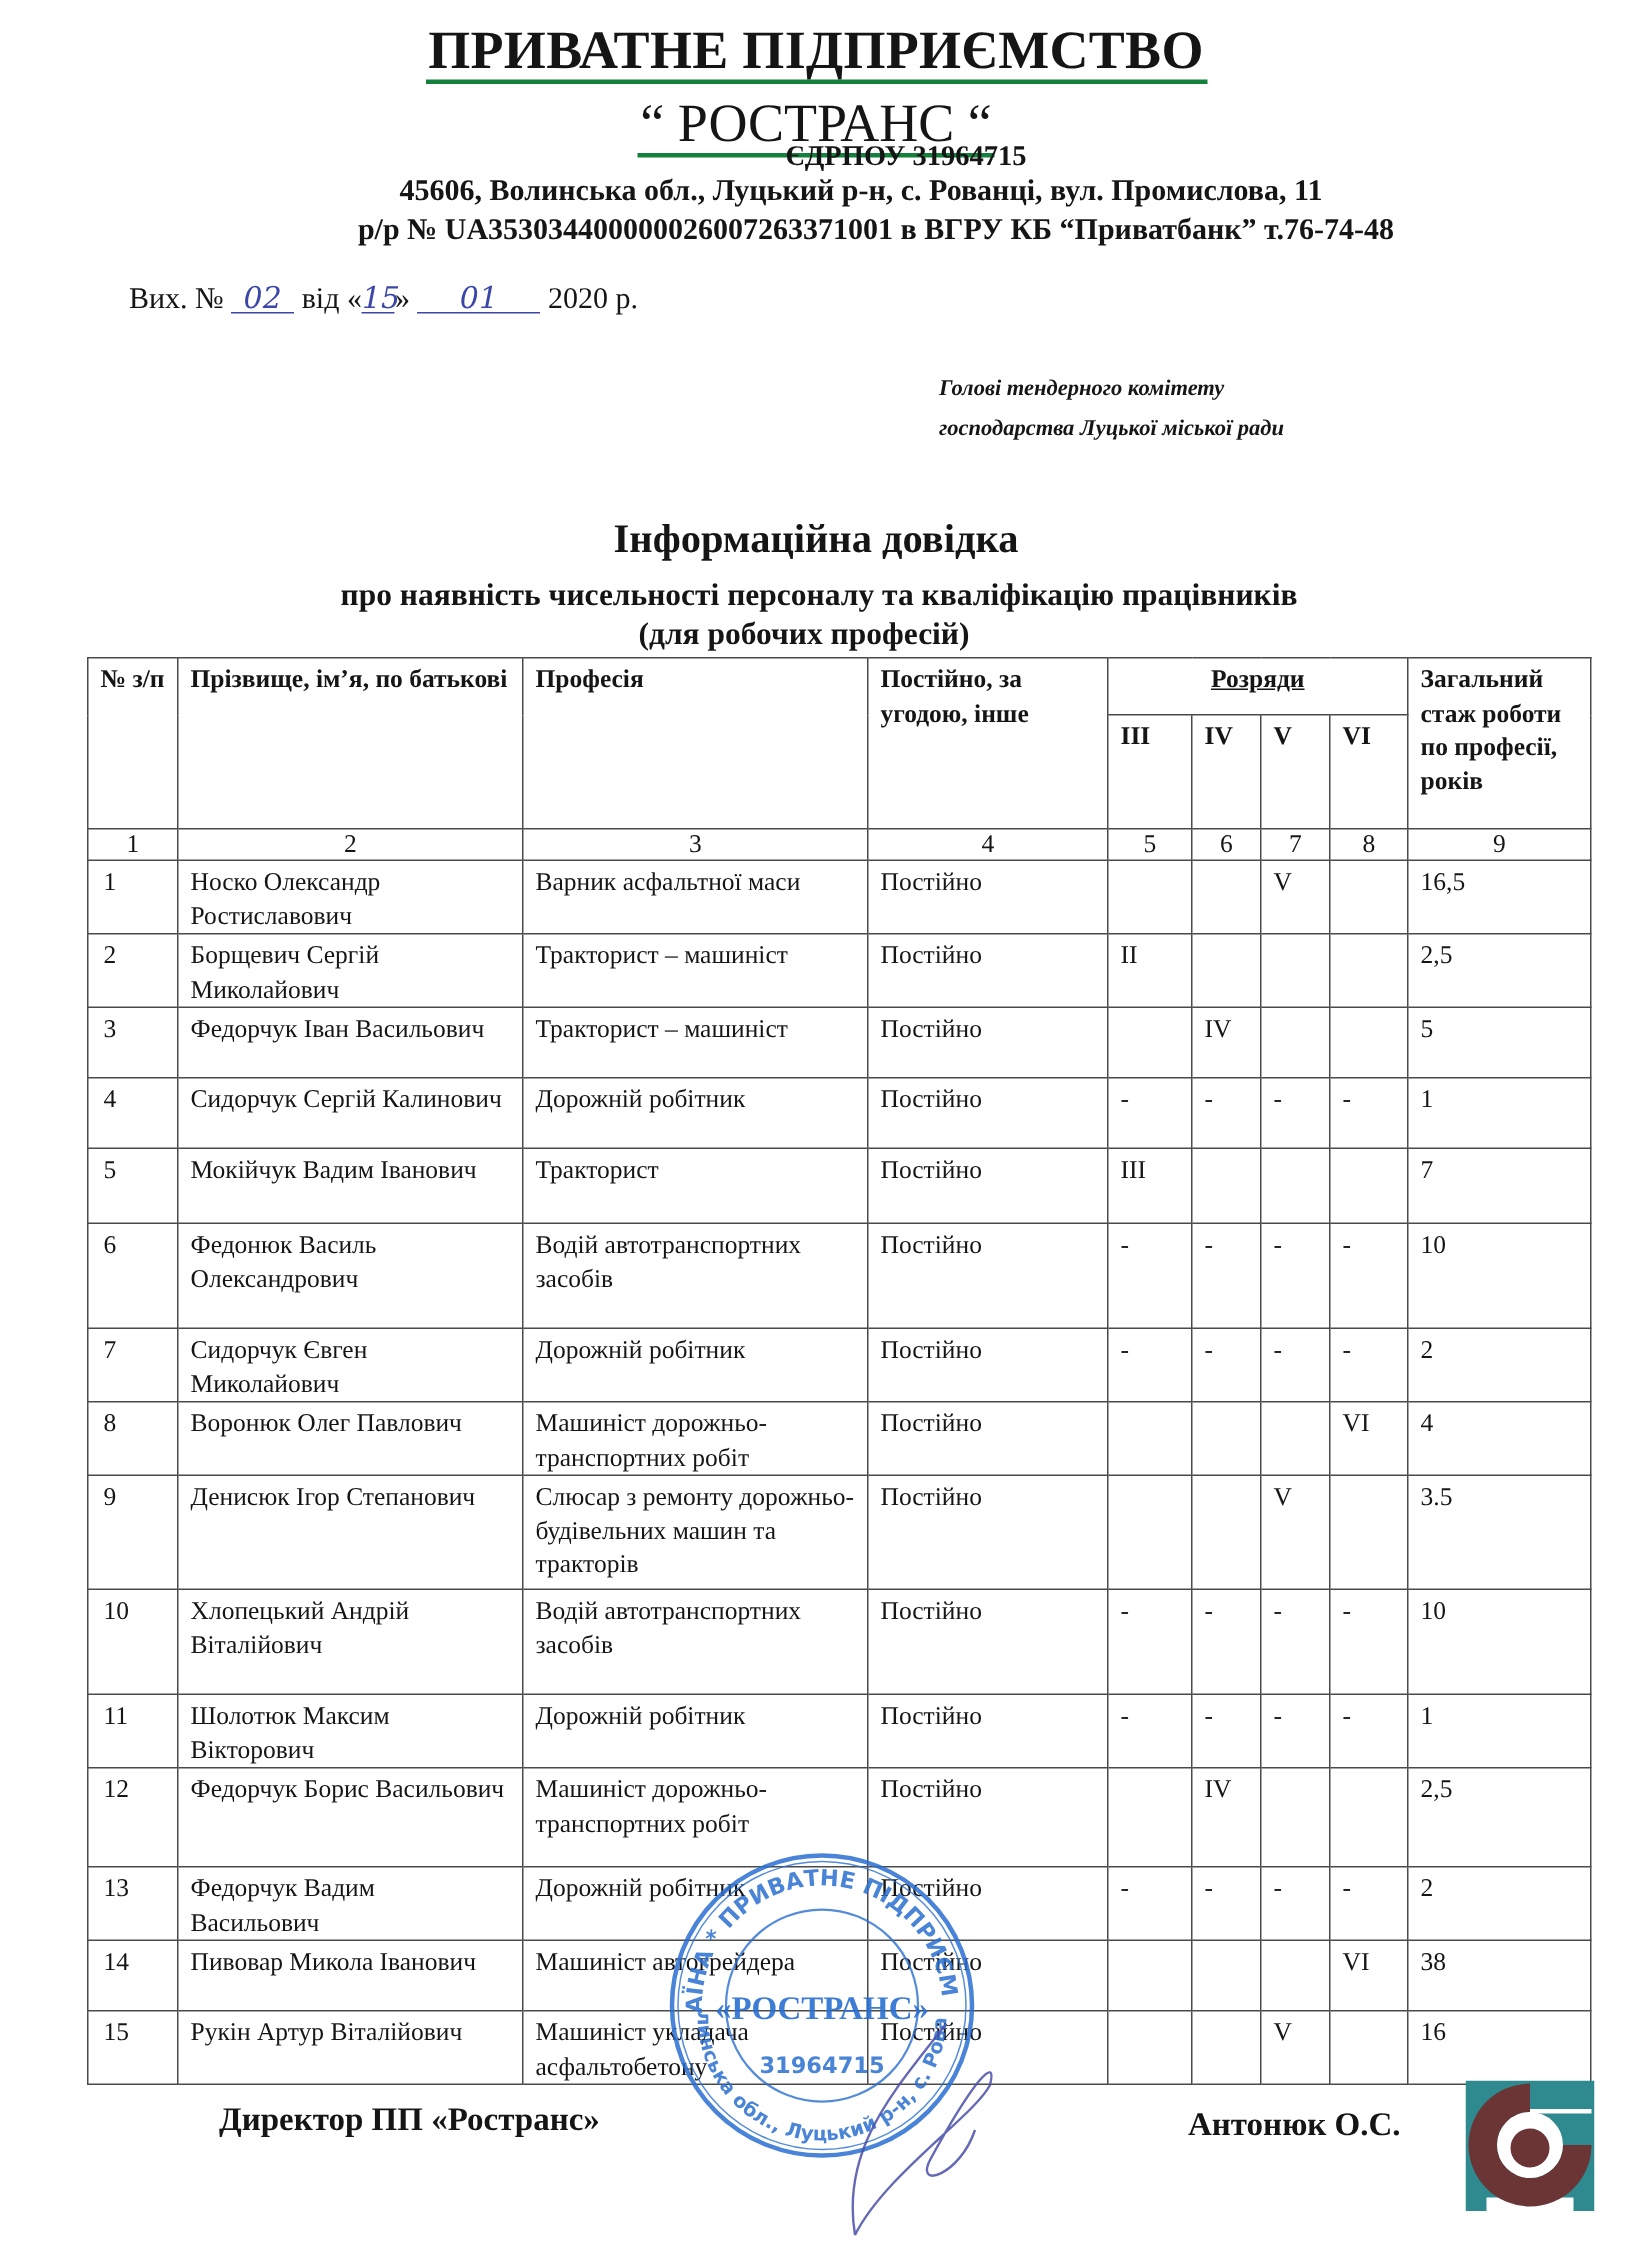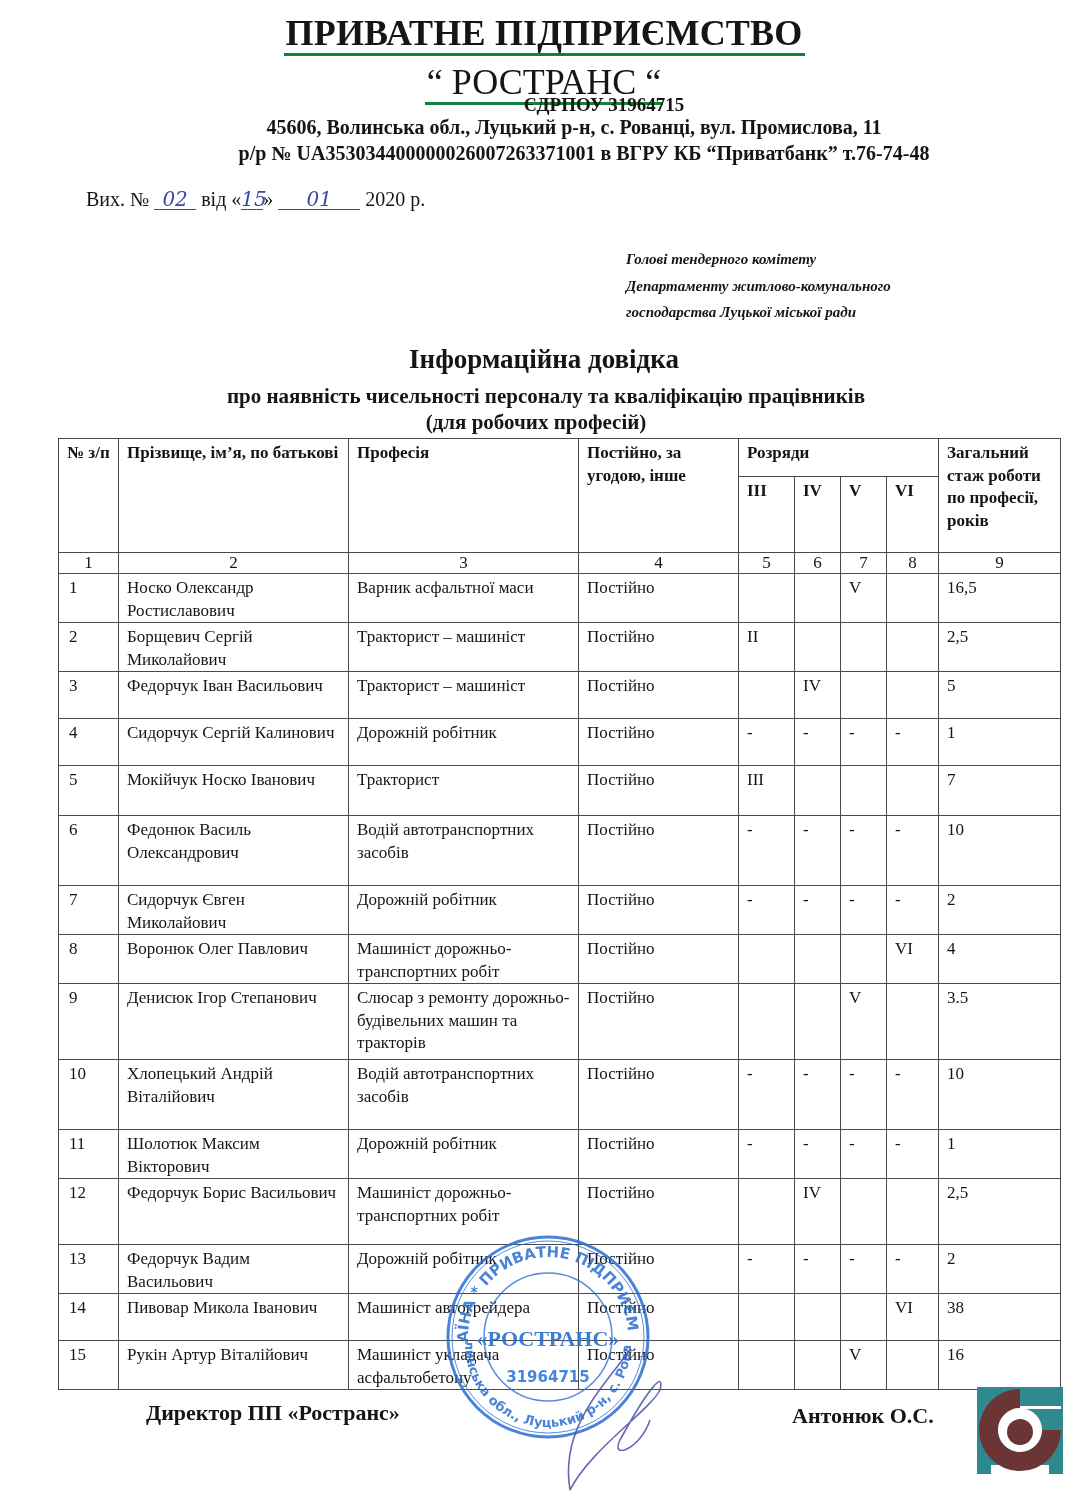--- a/index.html
+++ b/index.html
@@ -41,21 +41,21 @@
 
   table.staff {
     position: absolute; top: 438px; left: 58px; border-collapse: collapse;
     table-layout: fixed; width: 1002px; font-size: 17px;
   }
   table.staff td, table.staff th {
     border: 1px solid #4a4a4a; vertical-align: top; padding: 3px 8px 0 8px;
     line-height: 22.5px; text-align: left; font-weight: normal; overflow: hidden;
   }
   table.staff th { font-weight: bold; font-size: 17px; }
-  table.staff th.c { text-align: left; }
+  table.staff th.c { text-align: center; text-decoration: underline; }
   table.staff .numrow td { text-align: center; padding: 0; line-height: 20px; }
   table.staff td.idx { padding-left: 10px; }
 
   .signer-title { top: 1400px; left: 146px; font-size: 22px; font-weight: bold; }
   .signer-name { top: 1403px; left: 792px; font-size: 22px; font-weight: bold; }
 
   .stamp { top: 1232px; left: 443px; width: 210px; height: 210px; pointer-events: none; }
   .signature { top: 1330px; left: 500px; width: 200px; height: 170px; pointer-events: none; }
   .logo { top: 1387px; left: 977px; width: 86px; height: 87px; }
 </style>
@@ -71,21 +71,20 @@
 <div class="abs outgoing">
   <span>Вих. №</span>
   <span class="hand num">02</span>
   <span>від «</span><span class="hand day">15</span><span>»</span>
   <span class="hand month">01</span>
   <span>2020 р.</span>
 </div>
 
 <div class="abs recipient">
   <div>Голові тендерного комітету</div>
-  <div>Департаменту житлово-комунального</div>
   <div>господарства Луцької  міської ради</div>
 </div>
 
 <div class="abs center doc-title">Інформаційна довідка</div>
 <div class="abs center doc-subtitle">про наявність чисельності персоналу та кваліфікацію працівників</div>
 <div class="abs center doc-subtitle2">(для робочих професій)</div>
 
 <table class="staff">
   <colgroup>
     <col style="width:60px">
@@ -165,21 +164,21 @@
         <td>Дорожній робітник</td>
         <td>Постійно</td>
         <td>-</td>
         <td>-</td>
         <td>-</td>
         <td>-</td>
         <td>1</td>
       </tr>
       <tr style="height: 50px;">
         <td class="idx">5</td>
-        <td>Мокійчук Носко Іванович</td>
+        <td>Мокійчук Вадим Іванович</td>
         <td>Тракторист</td>
         <td>Постійно</td>
         <td>III</td>
         <td></td>
         <td></td>
         <td></td>
         <td>7</td>
       </tr>
       <tr style="height: 70px;">
         <td class="idx">6</td>

